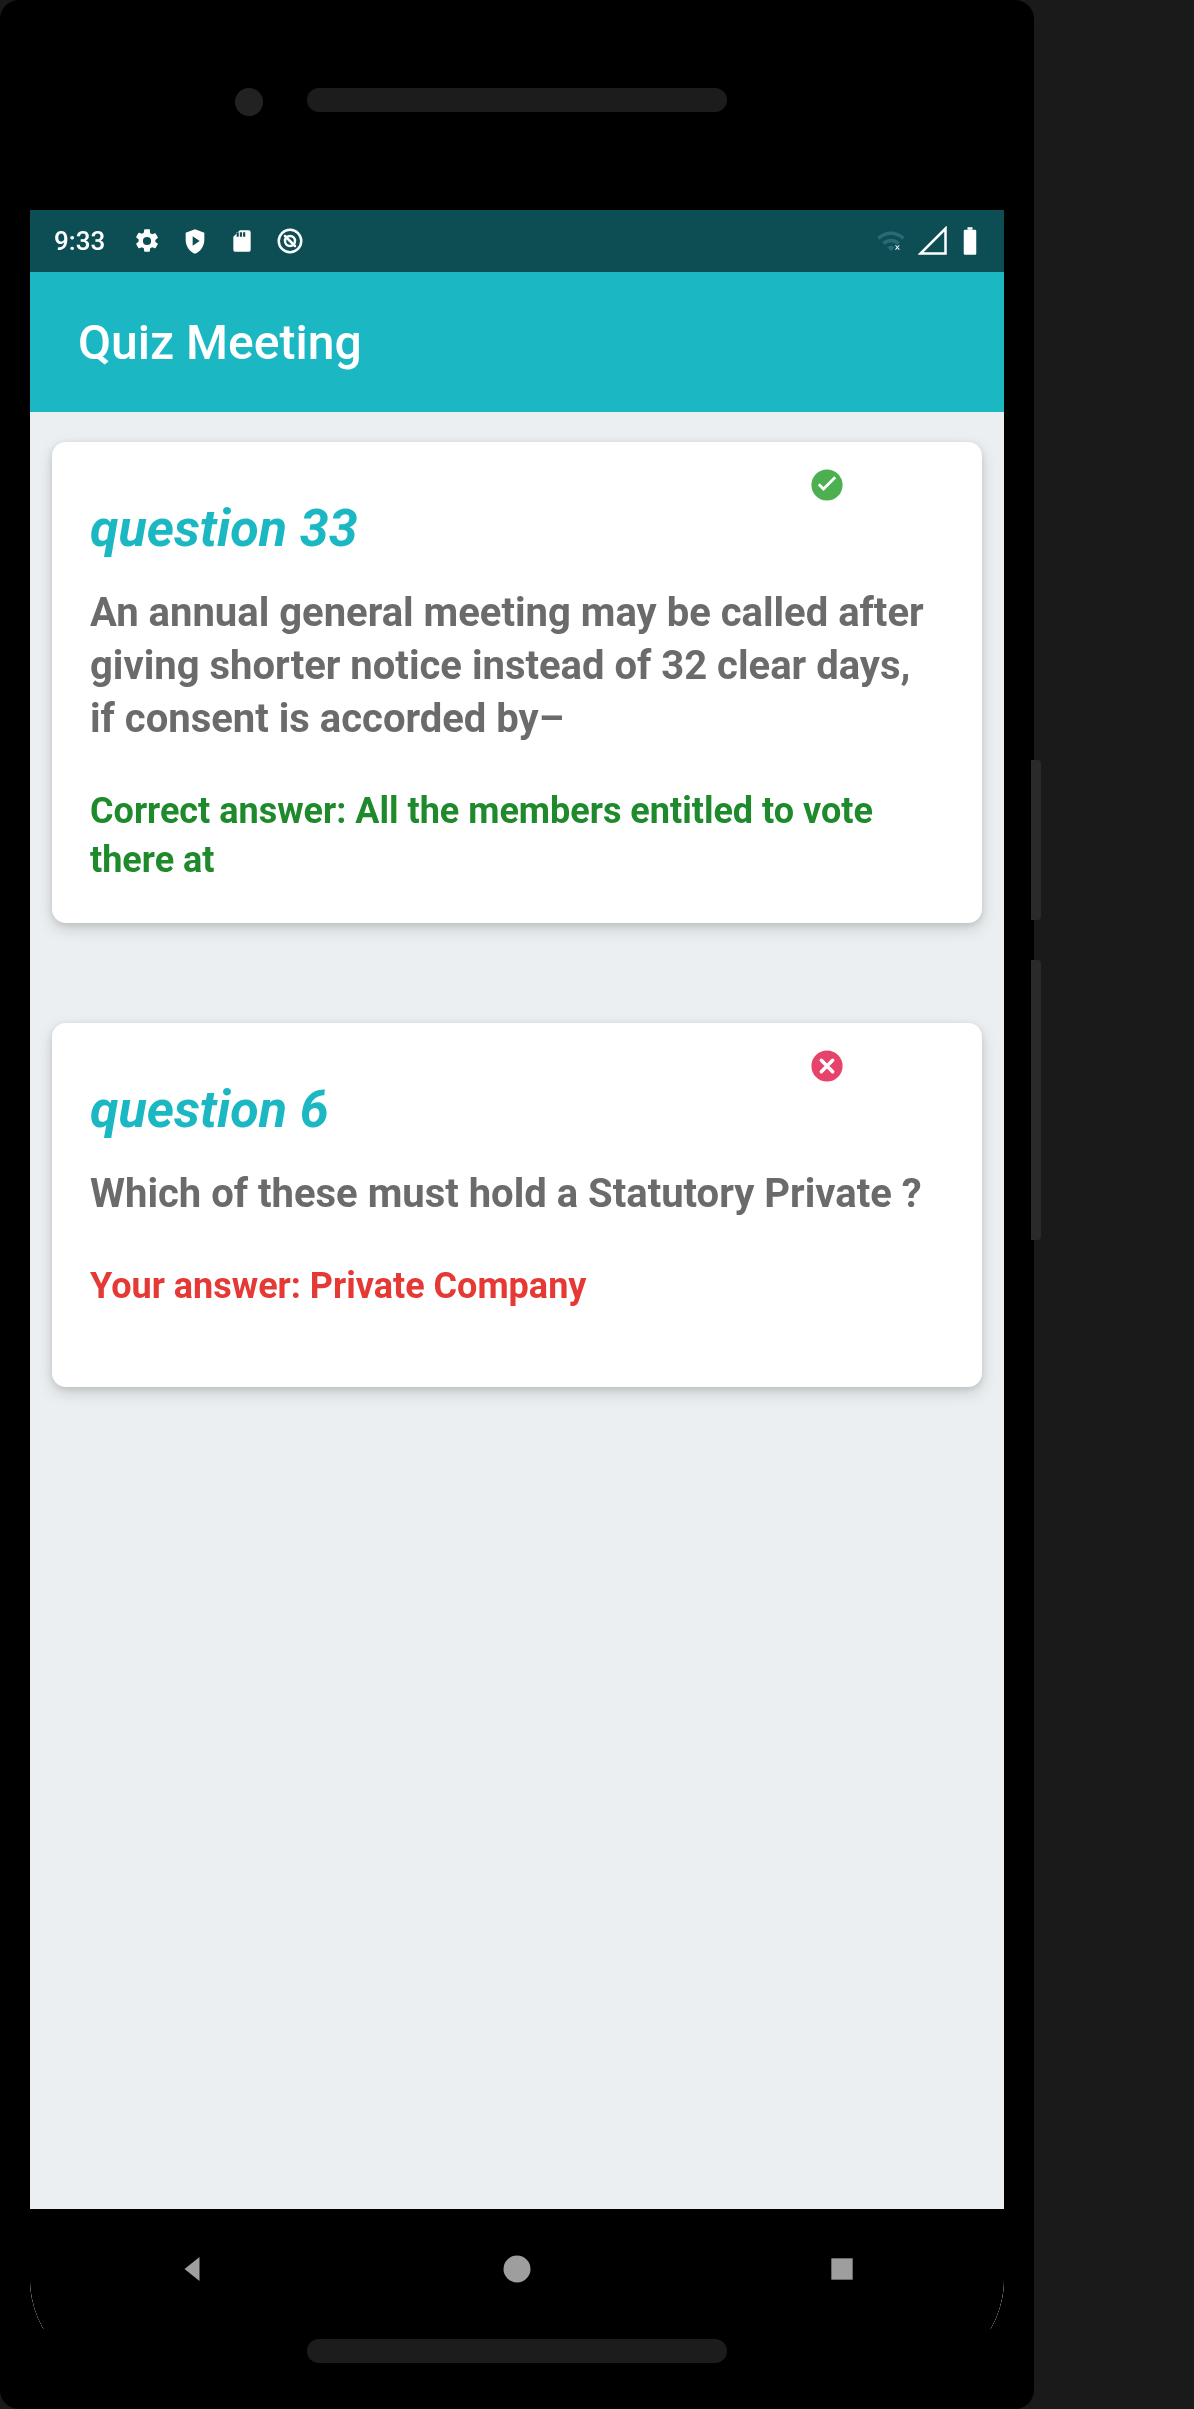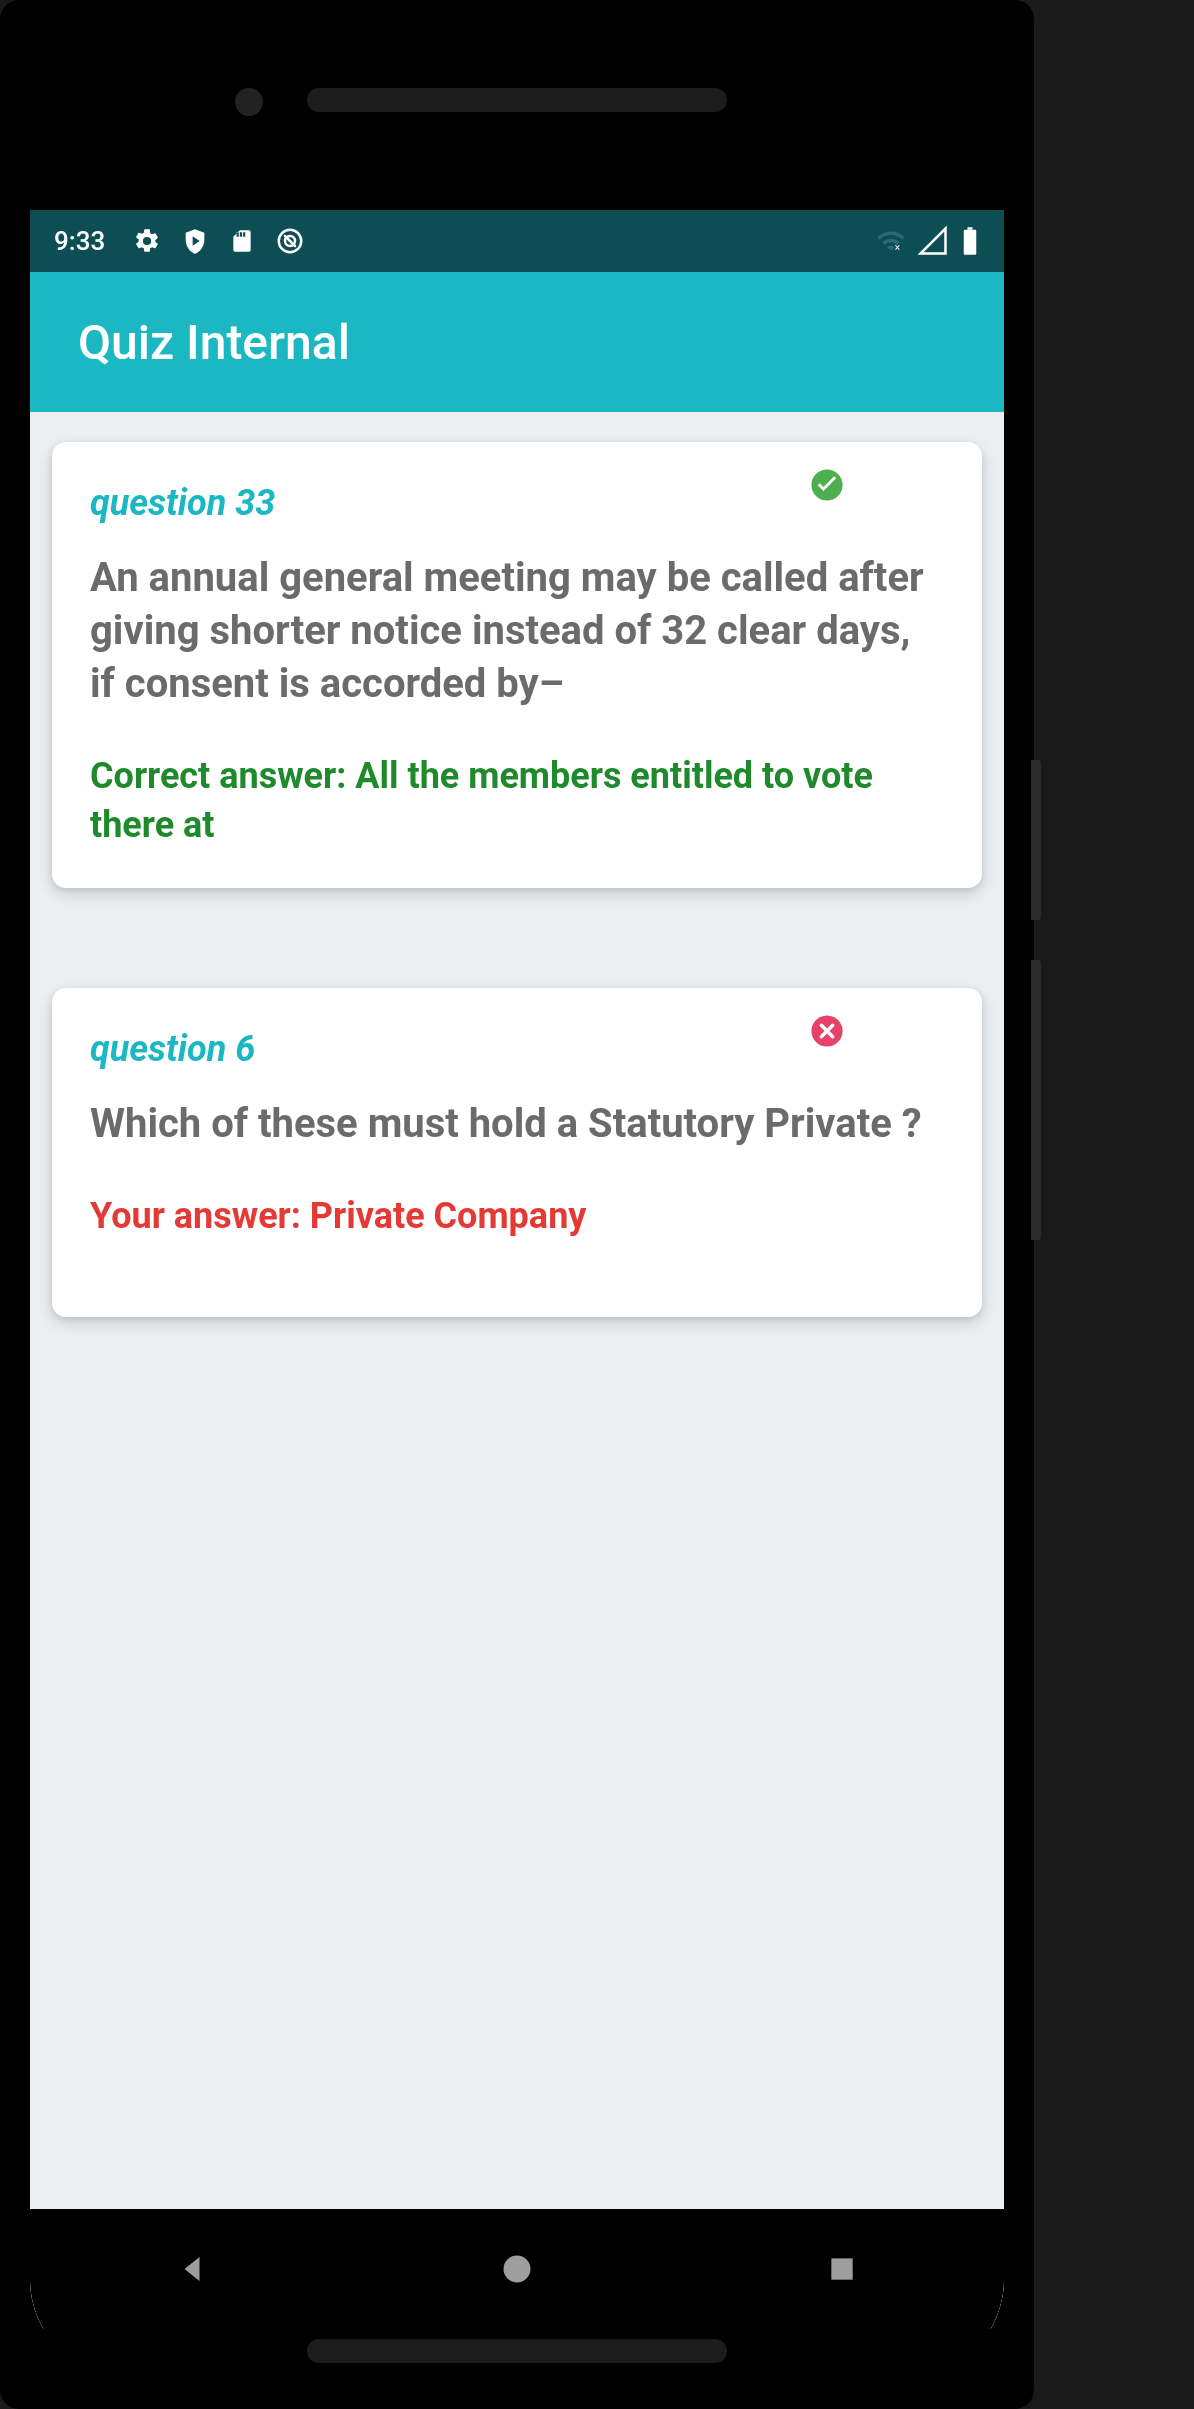--- a/index.html
+++ b/index.html
@@ -107,25 +107,25 @@
   .card:last-child { margin-bottom: 0; }
   .status-badge {
     position: absolute;
     top: 26px;
     right: 138px;
     width: 34px;
     height: 34px;
   }
   .q-label {
     color: #1bb8c4;
-    font-size: 36px;
+    font-size: 52px;
     font-weight: 700;
     font-style: italic;
     margin-bottom: 28px;
-    margin-top: 0;
+    margin-top: 16px;
   }
   .q-text {
     color: #6b6b6b;
     font-size: 40px;
     font-weight: 700;
     line-height: 1.32;
     margin-bottom: 42px;
   }
   .ans-line {
     font-size: 36px;
@@ -216,21 +216,21 @@
           <span class="status-icon">
             <svg width="20" height="30" viewBox="0 0 12 24" fill="#fff">
                 <rect x="1" y="3" width="10" height="20" rx="1"></rect>
                 <rect x="4" y="1" width="4" height="2"></rect>
               </svg>
           </span>
         </div>
       </div>
 
       <div class="app-bar">
-        <div class="app-title">Quiz Internal</div>
+        <div class="app-title">Quiz Meeting</div>
       </div>
 
       <div class="content">
 
         <div class="card">
           <div class="status-badge">
             <svg width="34" height="34" viewBox="0 0 24 24">
                 <circle cx="12" cy="12" r="11" fill="#4caf50"></circle>
                 <path d="M9.5 16.2l-4-4 1.4-1.4 2.6 2.6 7.6-7.6 1.4 1.4z" fill="#fff"></path>
               </svg>

